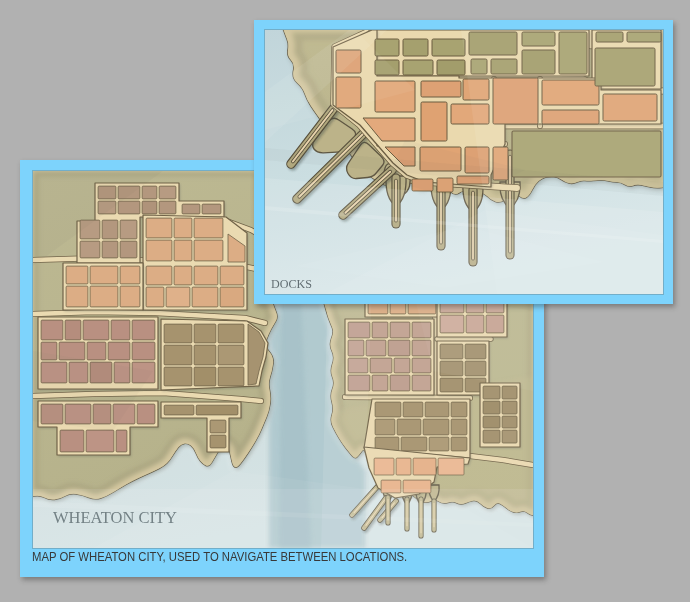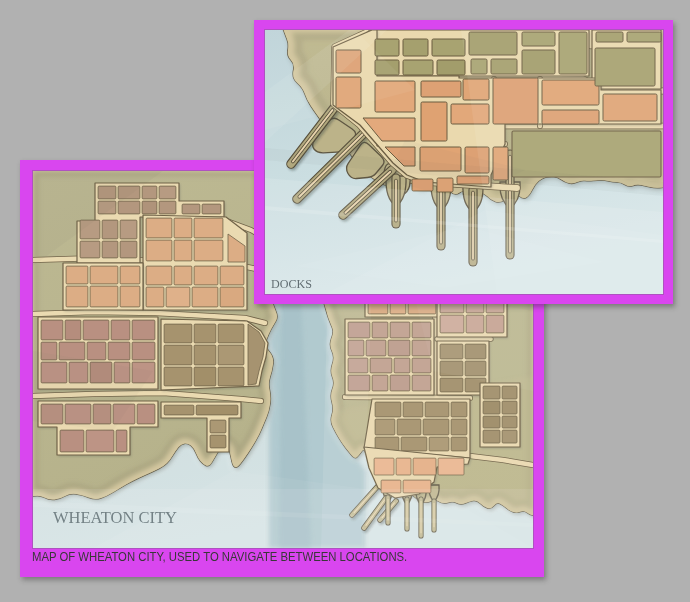--- a/index.html
+++ b/index.html
@@ -1,15 +1,15 @@
 <!DOCTYPE html>
 <html><head><meta charset="utf-8"><style>
 html,body{margin:0;padding:0}
 #stage{position:relative;width:690px;height:602px;background:#b1b1b1;overflow:hidden;font-family:"Liberation Sans",sans-serif}
-.card{position:absolute;background:#d946ef;box-shadow:2px 3px 5px rgba(40,40,40,0.38)}
+.card{position:absolute;background:#7dd3fc;box-shadow:2px 3px 5px rgba(40,40,40,0.38)}
 .mapframe{position:absolute;outline:1px solid rgba(95,105,105,0.35)}
 </style></head>
 <body>
 <div id="stage">
 
 <div class="card" style="left:20px;top:160px;width:524px;height:417px">
 
   <div class="mapframe" style="left:13px;top:11px;width:500px;height:377px"><svg width="500" height="377" viewBox="0 0 500 377">
 <defs>
 <linearGradient id="cw" x1="0" y1="0" x2="0.25" y2="1">

